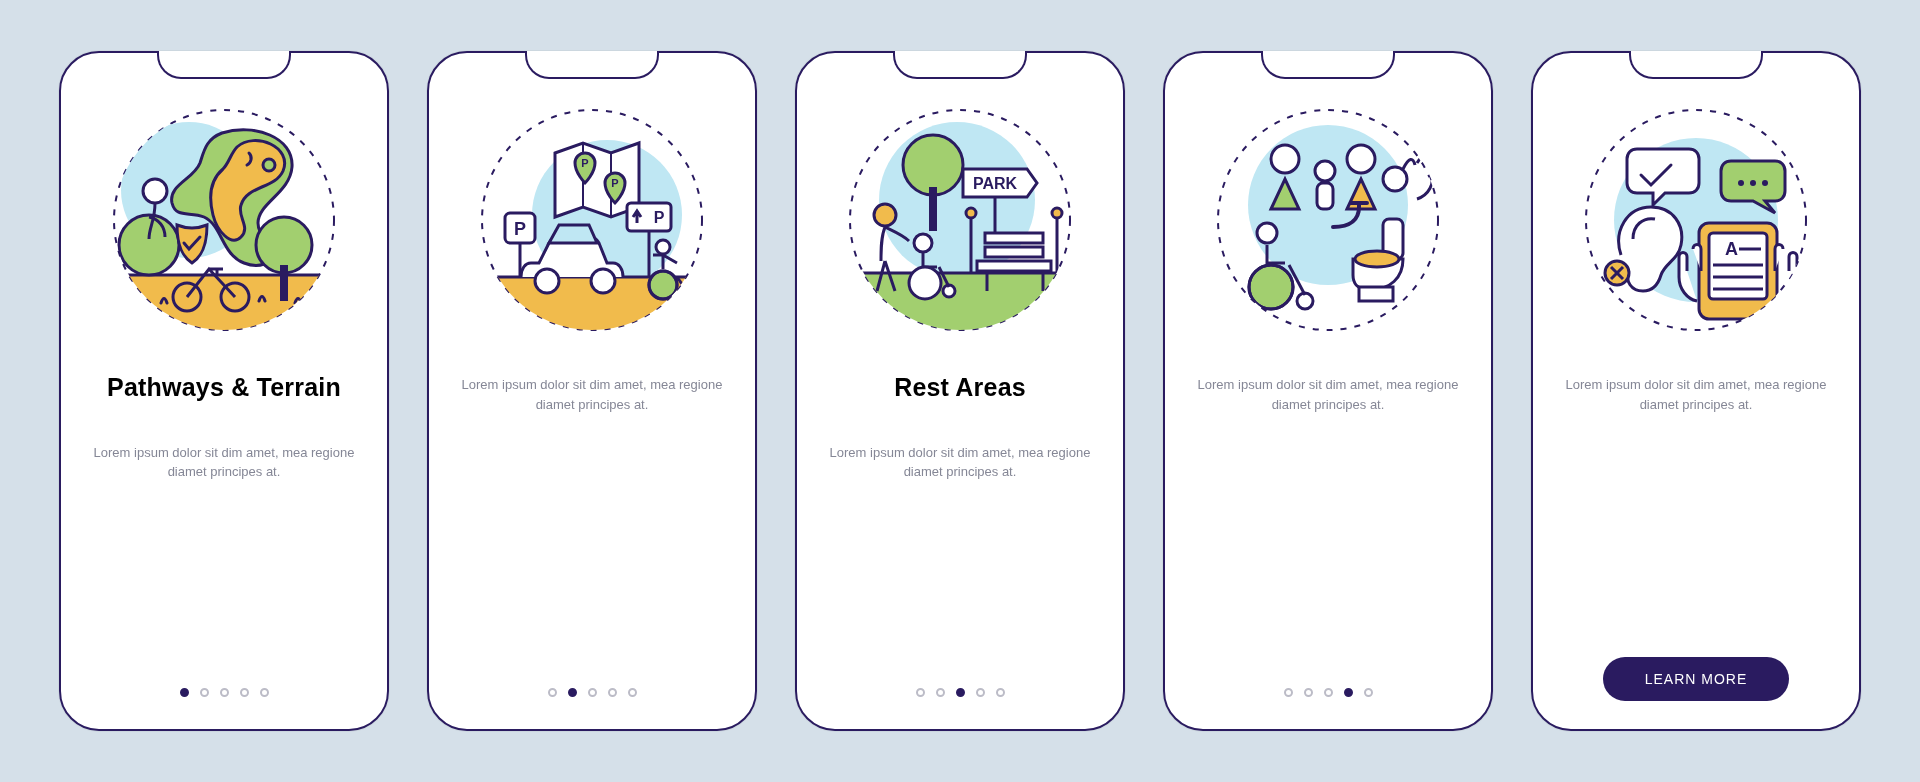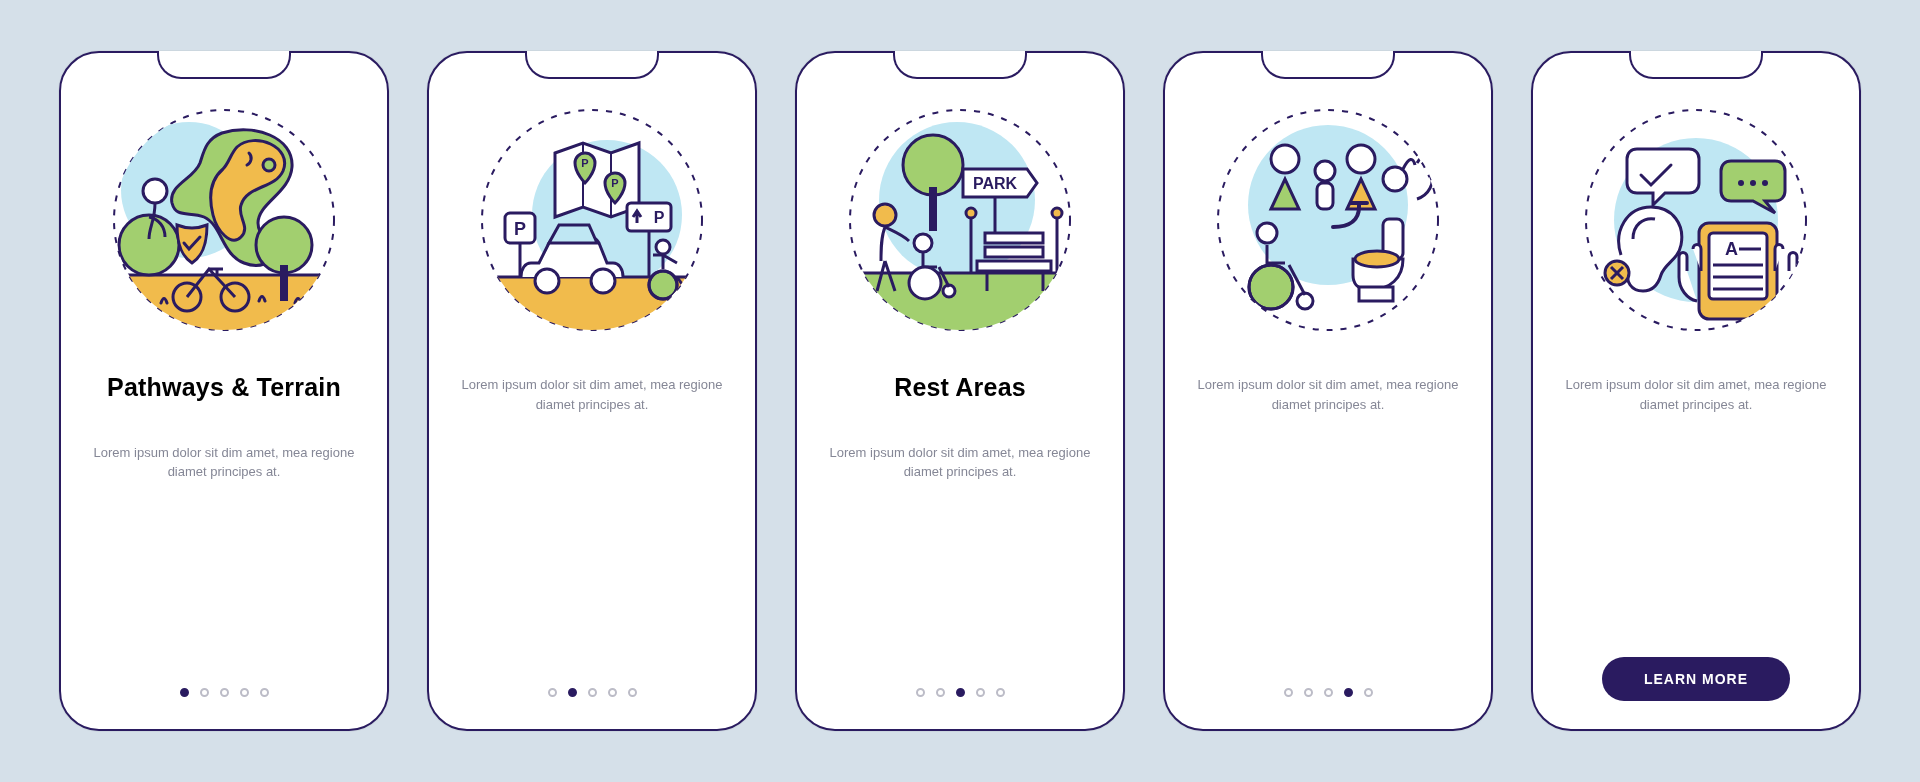--- a/index.html
+++ b/index.html
@@ -8,21 +8,21 @@
   .notch{position:absolute;top:-2px;left:50%;transform:translateX(-50%);width:130px;height:26px;background:#fff;border:2px solid #2a1b60;border-top:none;border-bottom-left-radius:24px;border-bottom-right-radius:24px}
   .illus-slot{width:230px;height:230px;margin-top:22px;display:flex;align-items:center;justify-content:center}
   .illus{width:100%;height:100%}
   .card-title{margin-top:38px;font-size:25px;line-height:1.18;font-weight:700;color:#000000;text-align:center;letter-spacing:.2px}
   .card-desc{margin-top:40px;font-size:13px;line-height:1.5;color:#858796;text-align:center;max-width:270px}
   .spacer{flex:1}
   .dots{display:flex;gap:11px;align-items:center;margin-bottom:10px}
   .dot{width:9px;height:9px;border-radius:50%;box-sizing:border-box;border:2px solid #bcbcc7;background:transparent}
   .dot.active{background:#2a1b60;border-color:#2a1b60}
   .cta{display:none}
-  .phone.last .cta{display:inline-flex;align-items:center;justify-content:center;background:#2a1b60;color:#fff;font-size:14px;font-weight:700;letter-spacing:1px;height:44px;padding:0 42px;border-radius:22px;margin-bottom:6px;border:none;cursor:pointer}
+  .phone.last .cta{display:inline-flex;align-items:center;justify-content:center;background:#2a1b60;color:#fff;font-size:14px;font-weight:400;letter-spacing:1px;height:44px;padding:0 42px;border-radius:22px;margin-bottom:6px;border:none;cursor:pointer}
 </style>
 </head>
 <body>
 
 <div class="stage">
 
   <div class="phone">
     <div class="notch"></div>
     <div class="illus-slot">
       <svg class="illus" viewBox="0 0 230 230">

